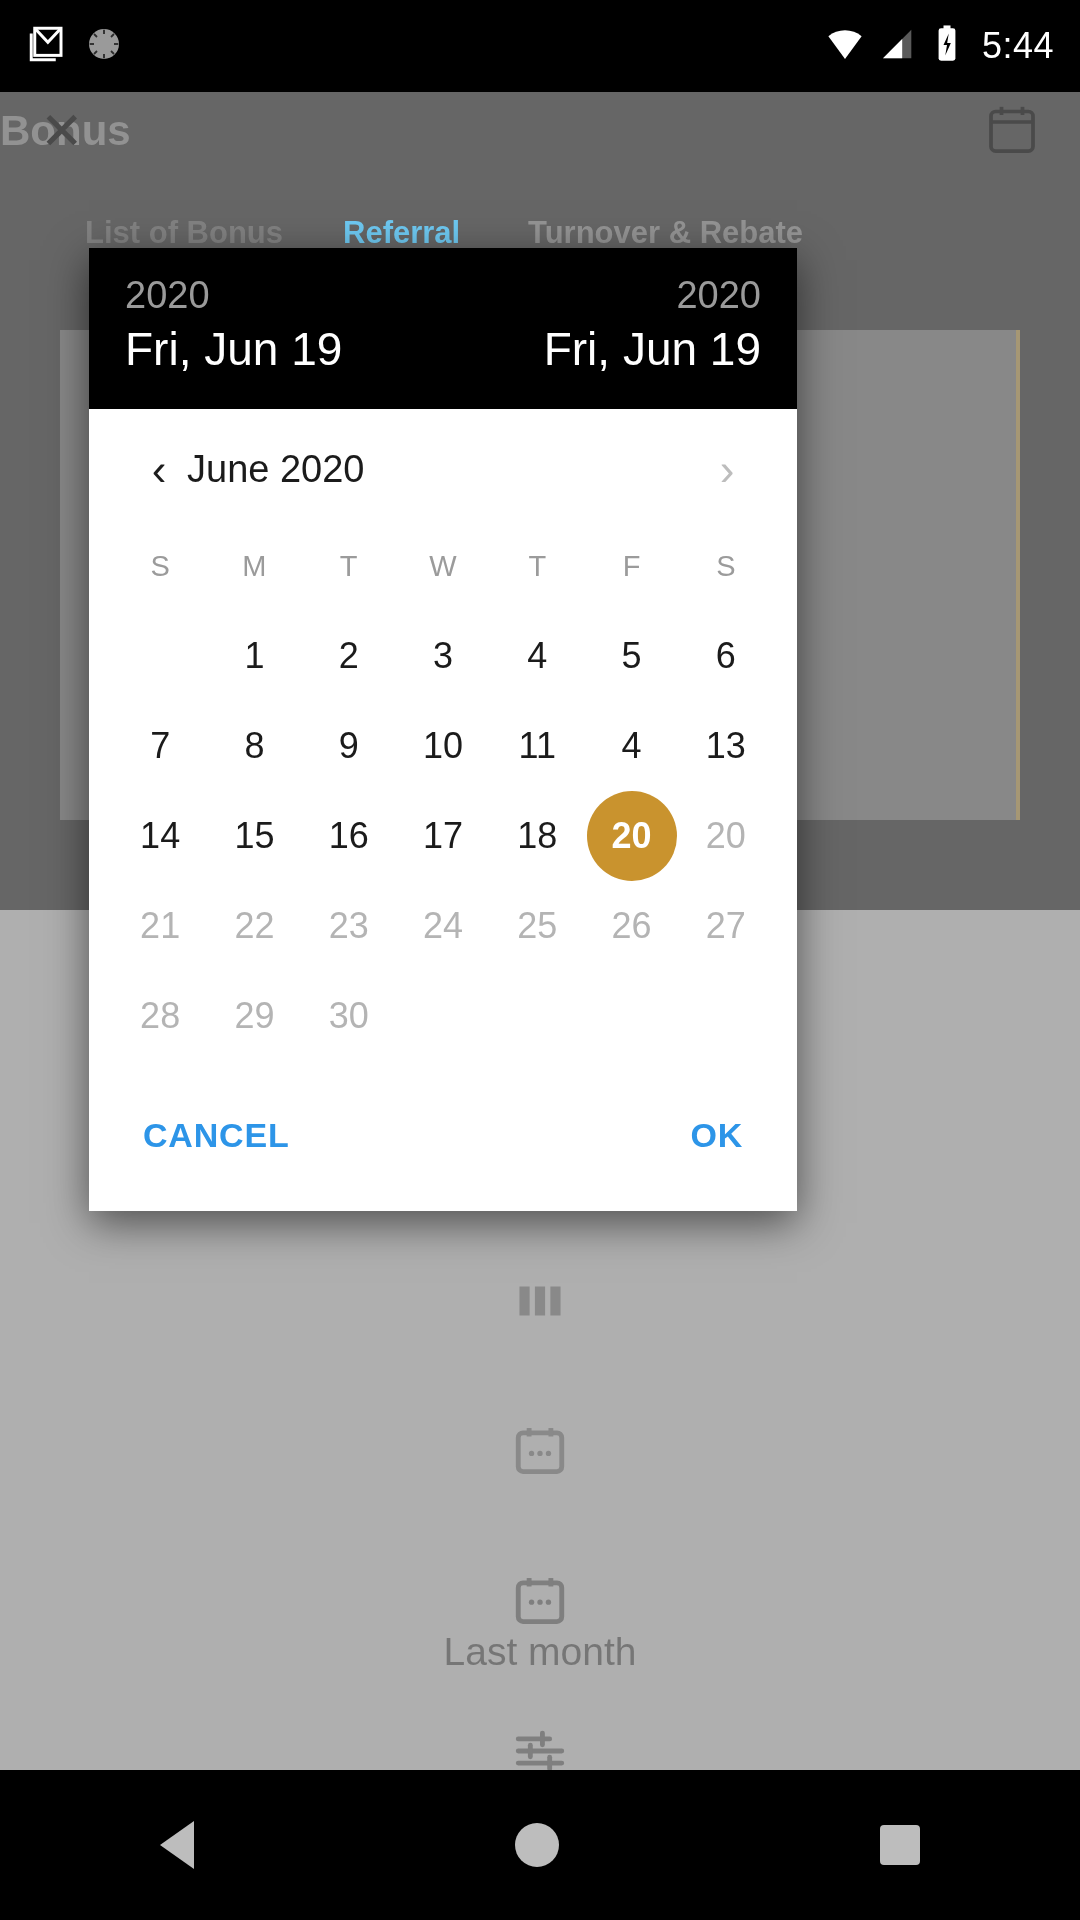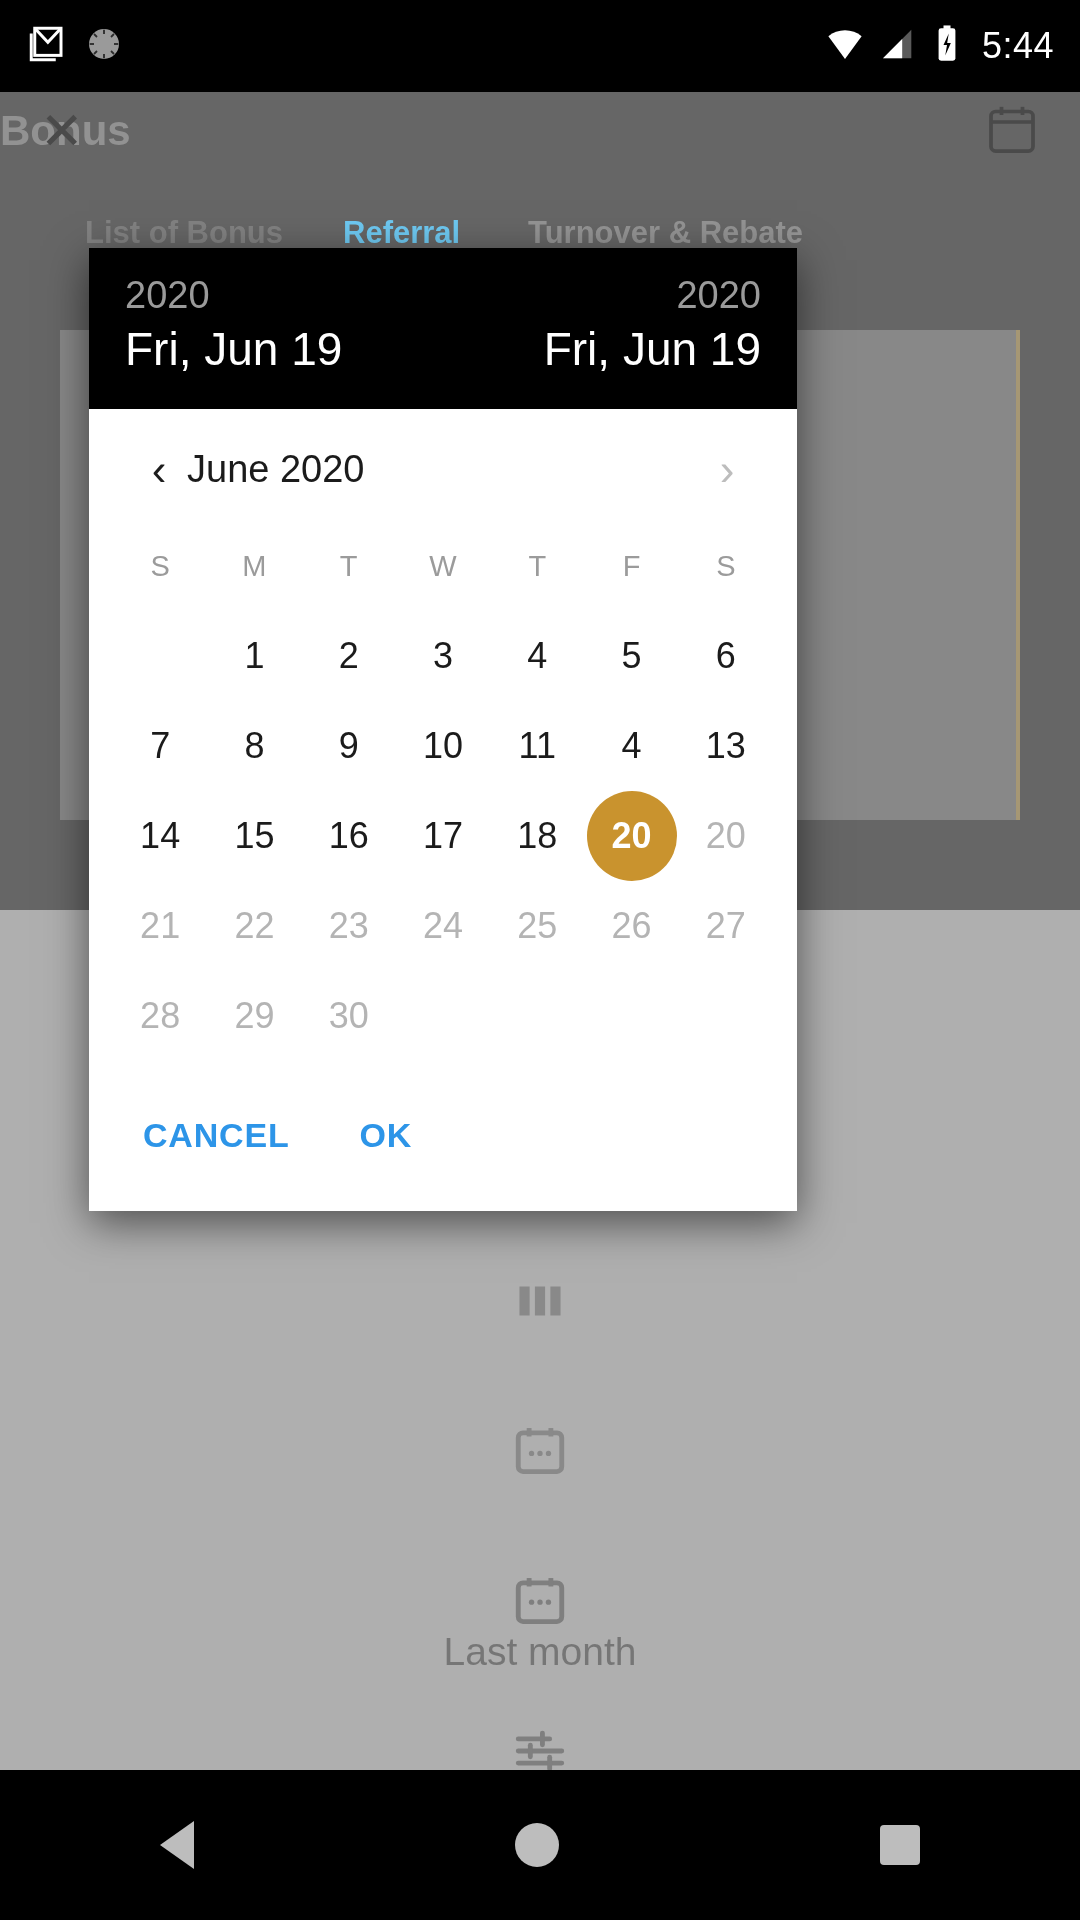--- a/index.html
+++ b/index.html
@@ -85,21 +85,21 @@
   }
   .cal-grid td { height: 90px; text-align: center; vertical-align: middle; padding: 0; }
   .cell {
     width: 90px; height: 90px; margin: 0 auto; display: flex; align-items: center; justify-content: center;
     font-size: 36px; color: #1b1b1b; border-radius: 50%;
   }
   .cell.empty { color: transparent; }
   .cell.disabled { color: #b4b4b4; }
   .cell.selected { background: #c9932e; color: #fff; font-weight: 700; }
 
-  .cal-actions { display: flex; justify-content: flex-start; align-items: center; height: 150px; padding: 0 22px; gap: 54px; }
+  .cal-actions { display: flex; justify-content: space-between; align-items: center; height: 150px; padding: 0 22px; gap: 38px; }
   .cal-btn {
     color: #2d95e8; font-size: 34px; font-weight: 700; letter-spacing: .8px; background: none; border: 0;
     font-family: "Liberation Sans", sans-serif; cursor: pointer; padding: 14px 8px;
   }
 
   
   .navbar {
     position: absolute; left: 0; bottom: 0; width: 1080px; height: 150px; background: #000;
     display: flex; align-items: center; justify-content: space-around;
   }

